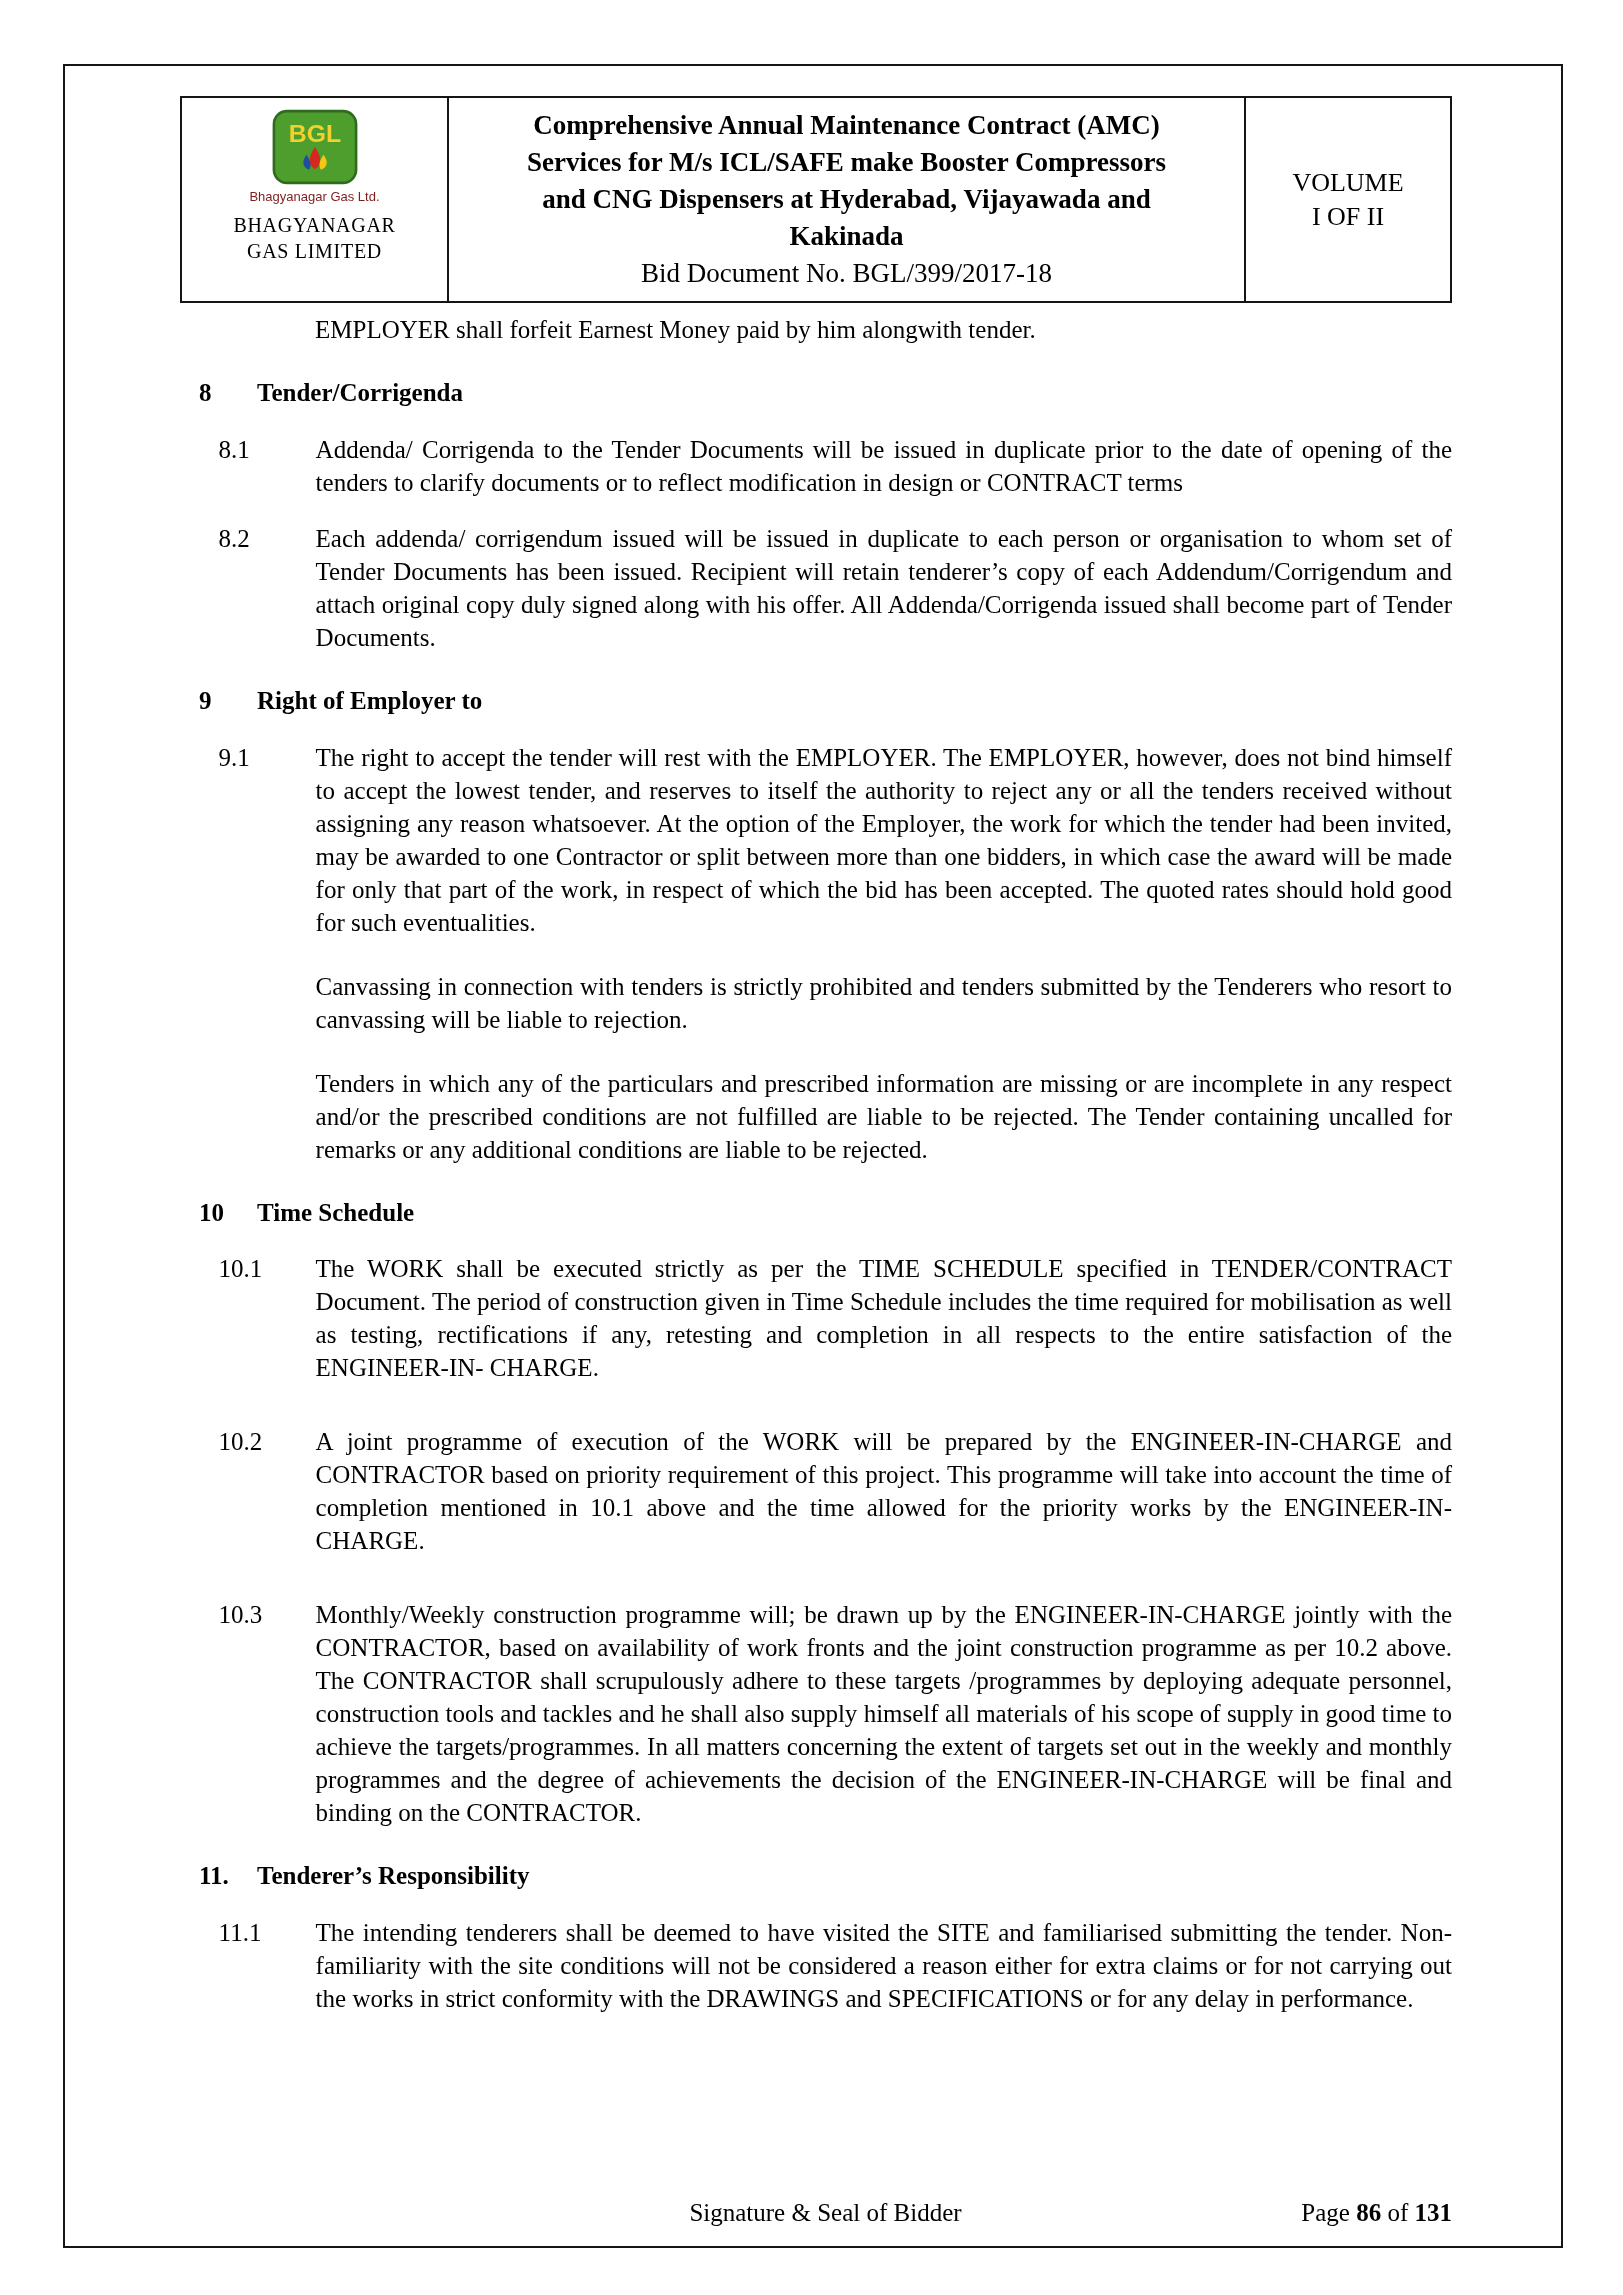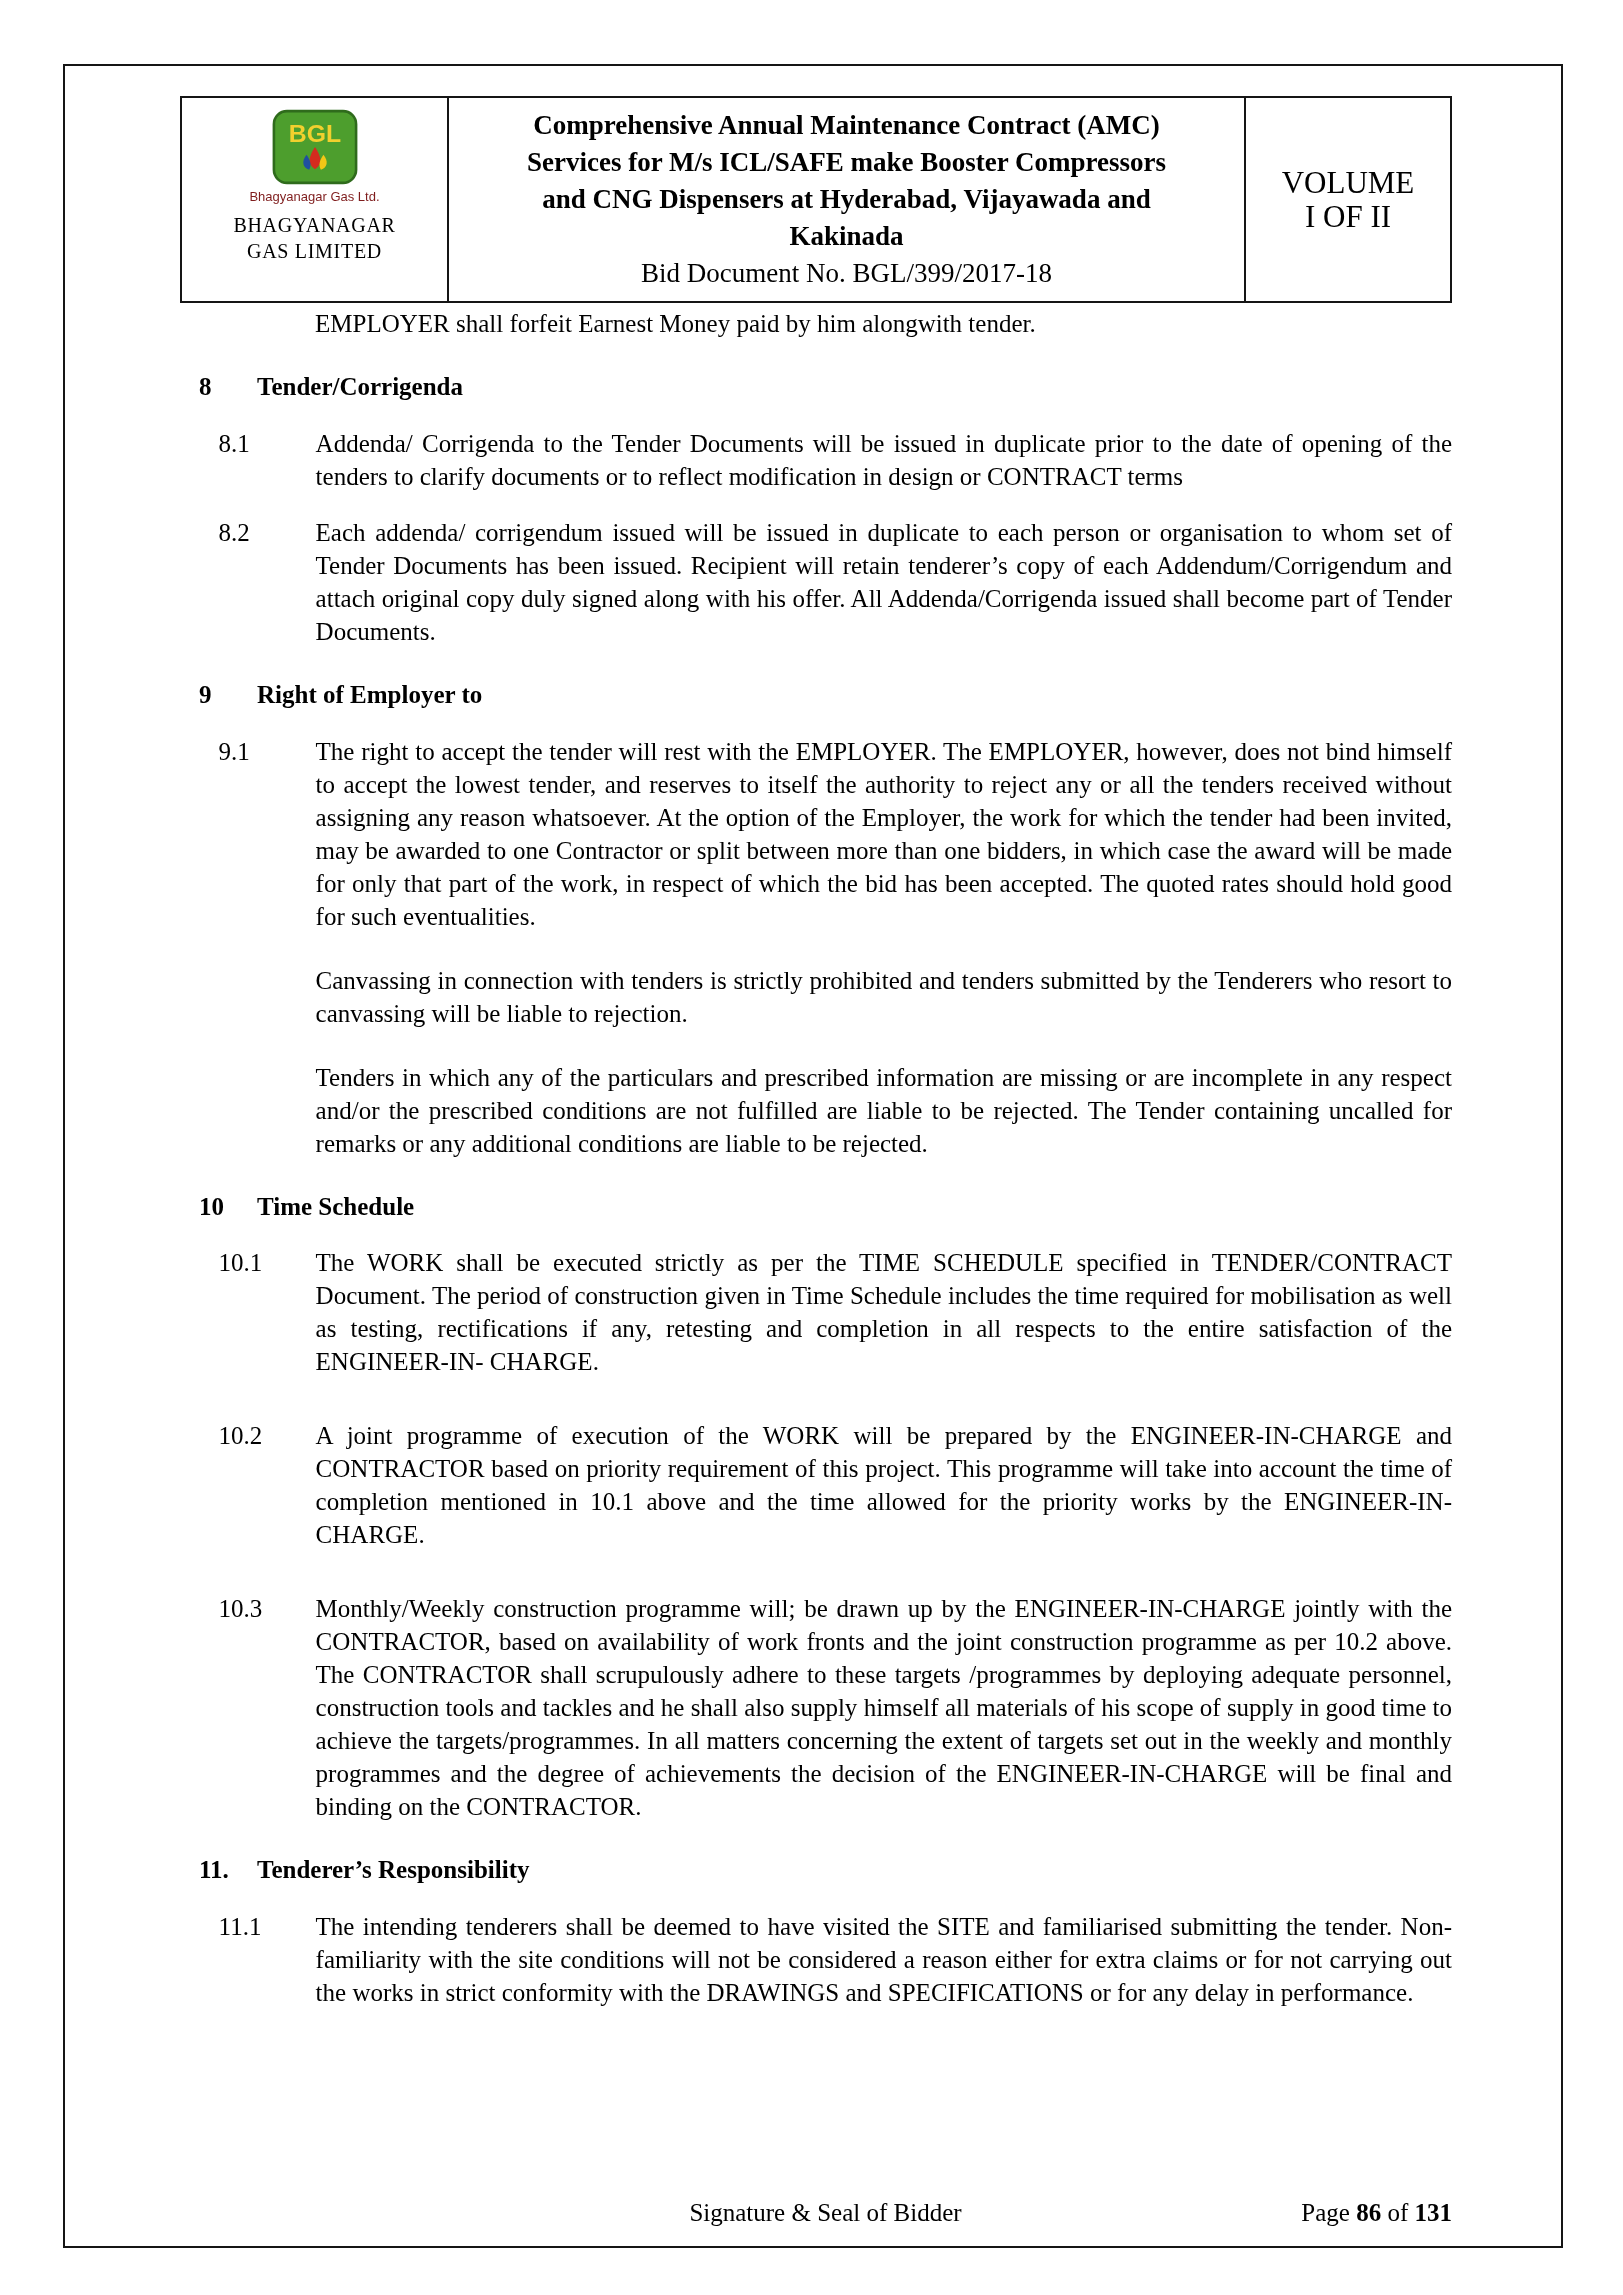--- a/index.html
+++ b/index.html
@@ -30,24 +30,24 @@
     color: #7f1d1d; font-size: 13px; line-height: 15.7px; margin-top: 4px;
     font-family: "Liberation Sans", sans-serif;
   }
   .company-name { margin-top: 7.9px; text-align: center; font-size: 20px; line-height: 26px; letter-spacing: 0.7px; }
   .title-cell { flex: 1; text-align: center; padding: 9.2px 14.4px; }
   .doc-title-line { font-weight: bold; font-size: 27px; line-height: 37px; }
   .bid-no { font-weight: normal; font-size: 27px; line-height: 37px; }
   .volume-cell {
     width: 204px; display: flex; flex-direction: column;
     align-items: center; justify-content: center;
-    font-size: 31px; line-height: 34px;
+    font-size: 26px; line-height: 34px;
   }
   .content {
-    position: absolute; left: 134px; top: 241px; width: 1253px;
+    position: absolute; left: 134px; top: 247px; width: 1253px;
     font-size: 25px; line-height: 33px;
   }
   .intro { margin-left: 116px; }
   .sec-heading { display: flex; font-weight: bold; margin-top: 30px; }
   .sec-num { width: 58px; flex: none; }
   .sec-title { flex: 1; }
   .item { display: flex; margin-top: 23.6px; padding-left: 19.6px; }
   .item.cont { margin-top: 31px; }
   .item.gap-lg { margin-top: 41px; }
   .item-num { width: 97px; flex: none; }

